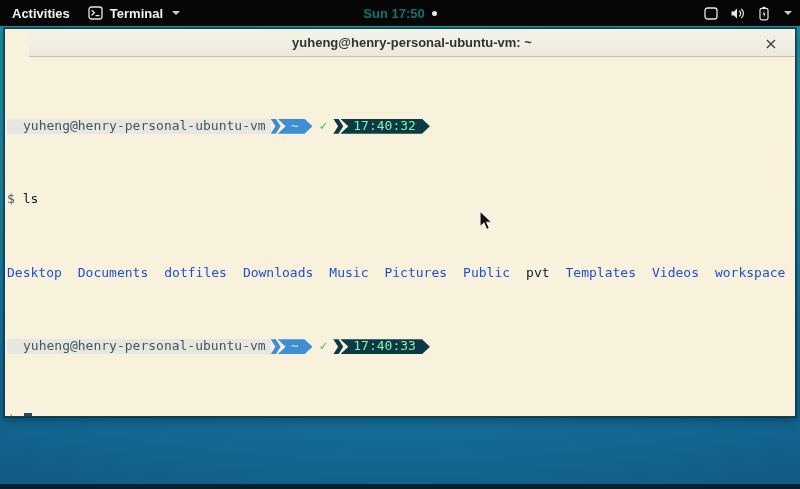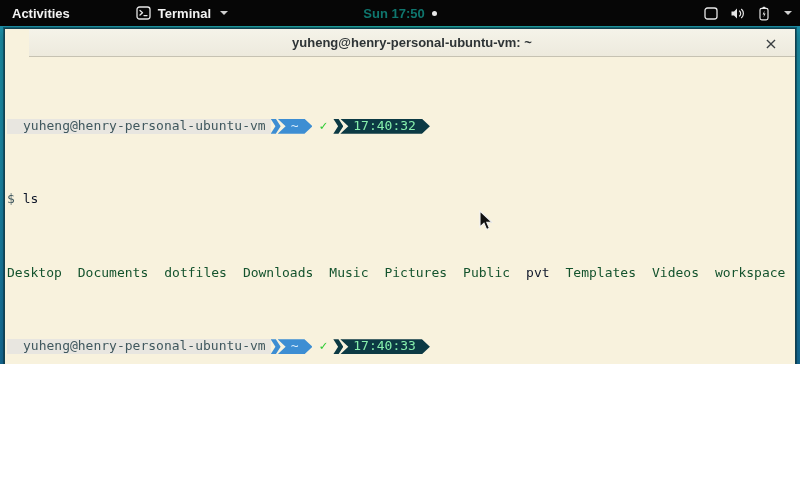--- a/index.html
+++ b/index.html
@@ -1,31 +1,31 @@
 <!DOCTYPE html>
 <html><head>
 <meta charset="utf-8">
 <style>
   * { margin:0; padding:0; box-sizing:border-box; }
   html,body { width:800px; height:489px; overflow:hidden; }
   #screen {
-    position:relative; width:800px; height:364px;
+    position:relative; width:800px; height:489px;
     font-family:"Liberation Sans", sans-serif;
     background:#0c5a82; overflow:hidden;
   }
 
   
   #topbar {
     position:absolute; top:0; left:0; width:800px; height:26px;
     background:#060606; color:#e6e6e6; display:flex; align-items:center;
     font-size:13px; z-index:30;
   }
   .tb-left { display:flex; align-items:center; gap:18px; padding-left:12px; }
   .tb-activities { font-weight:700; color:#f2f2f2; }
-  .tb-app { display:flex; align-items:center; gap:7px; font-weight:700; color:#f2f2f2;margin-left:48px; }
+  .tb-app { display:flex; align-items:center; gap:7px; font-weight:700; color:#f2f2f2; }
   .tb-caret {
     width:0; height:0; border-left:4px solid transparent; border-right:4px solid transparent;
     border-top:4px solid #cfcfcf; margin-left:2px;
   }
   .tb-center {
     position:absolute; left:0; right:0; top:0; height:26px;
     display:flex; align-items:center; justify-content:center; gap:7px;
     font-weight:700; color:#0f766e; pointer-events:none;
   }
   .tb-center > * { pointer-events:auto; }
@@ -87,21 +87,21 @@
   }
   .pl-banner {
     display:inline-flex; align-items:center; justify-content:center;
     height:15px; padding:0 14px 0 13px; margin-left:-3px;
     clip-path:polygon(0 0, calc(100% - 8px) 0, 100% 50%, calc(100% - 8px) 100%, 0 100%, 8px 50%);
   }
   .blue  { background:#3d8ed3; color:#d9ecfb; }
   .dark  { background:#0c3a44; color:#86efac; }
   .pl-check { color:#2fcb33; font-weight:700; padding:0 6px 0 7px; }
 
-  .t { color:#14532d; }   
+  .t { color:#1d4ed8; }   
   .g { color:#0f172a; }   
   .dir-item { margin-right:16px; }
   .dollar { color:#40585e; }
   .cursor-block {
     display:inline-block; width:8px; height:14px; background:#2f4750;
     margin-left:1px; vertical-align:middle;
   }
 
   
   #mouse { position:absolute; left:479px; top:210px; z-index:40; }

